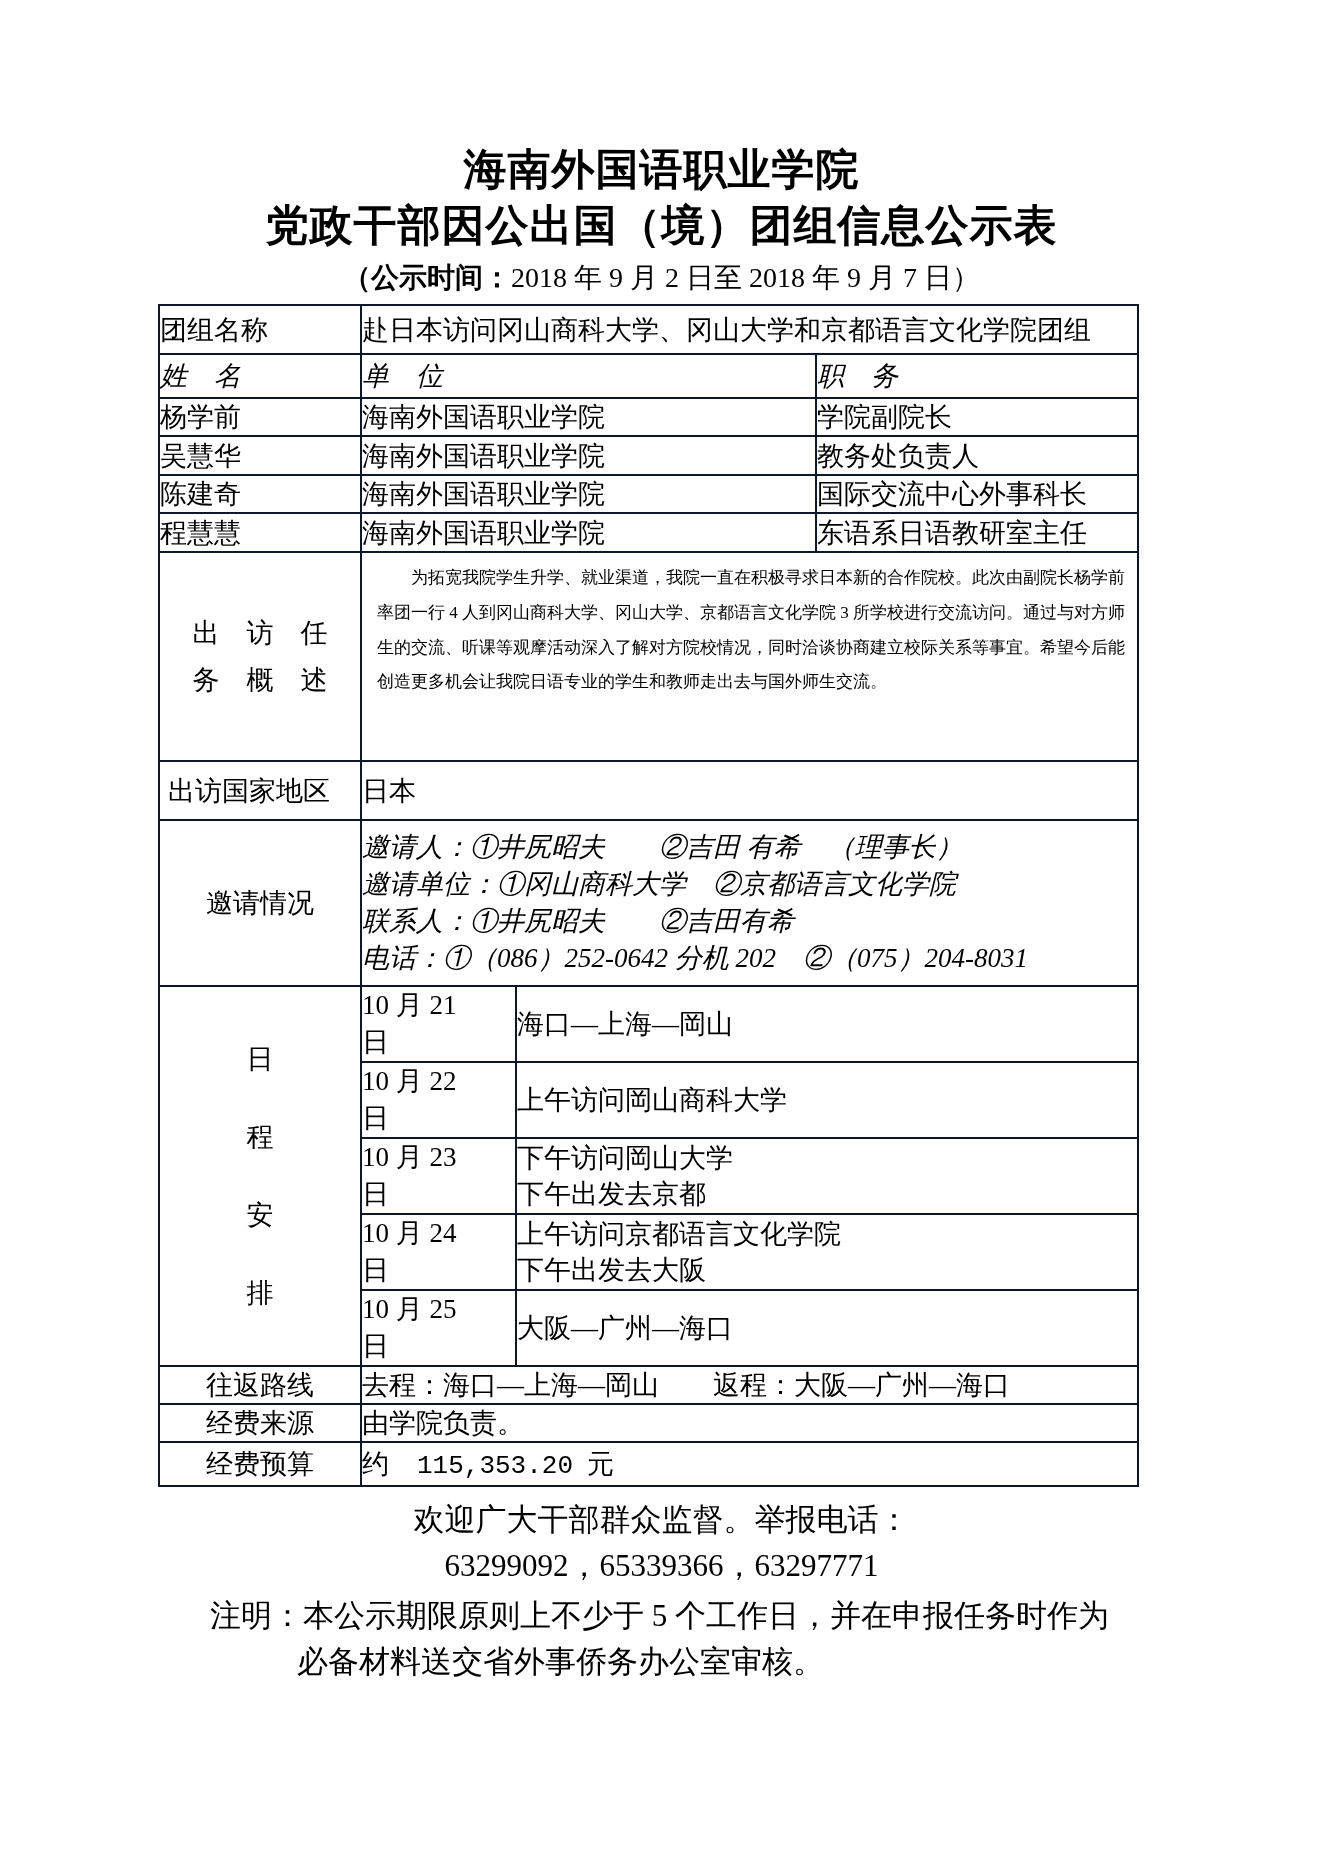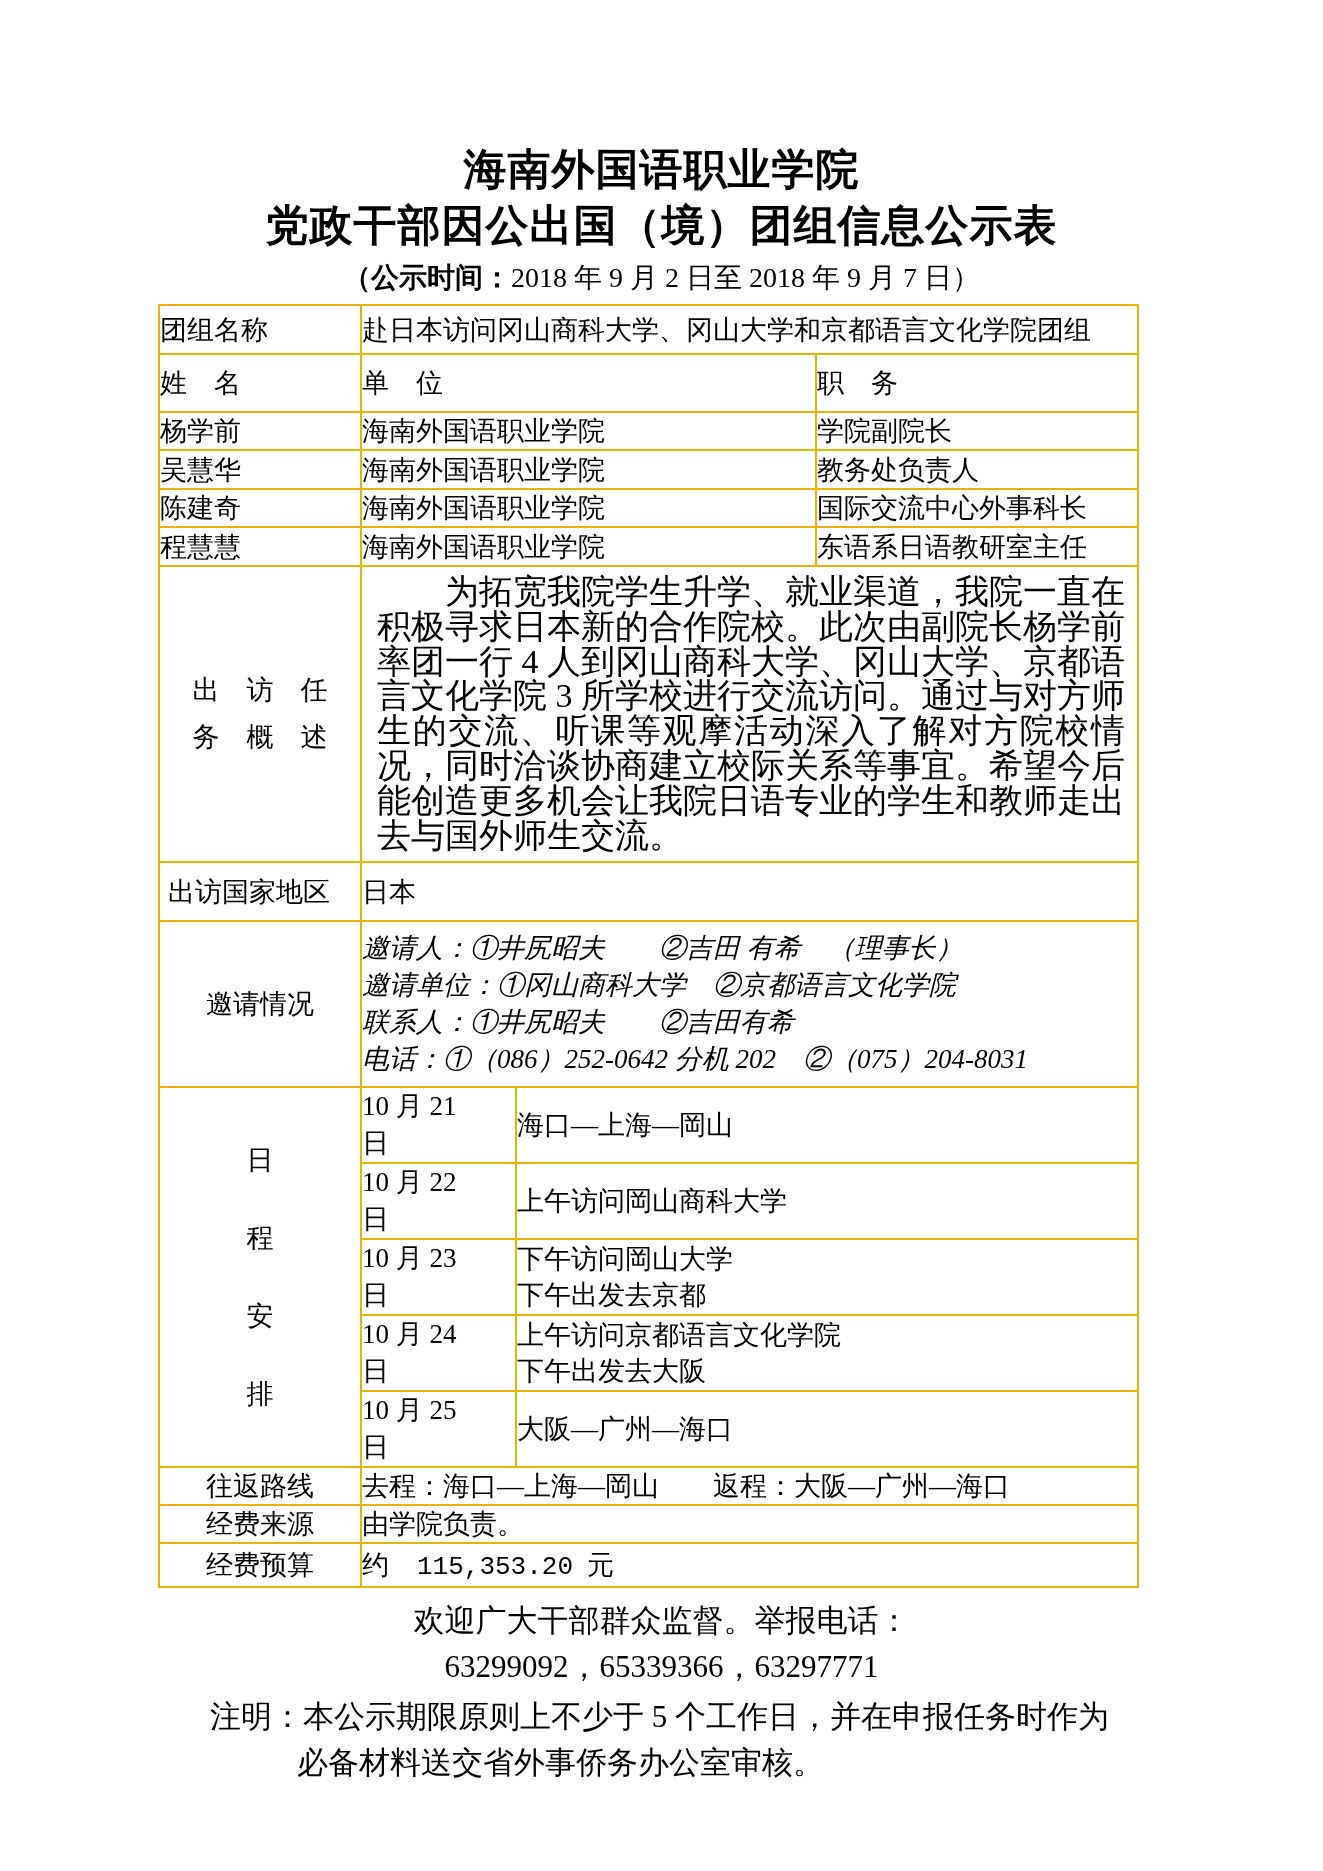--- a/index.html
+++ b/index.html
@@ -34,21 +34,21 @@
   .subtitle .bold { font-weight: 700; }
 
   table.info-table {
     border-collapse: collapse;
     table-layout: fixed;
     margin-left: 158px;
     margin-top: 8px;
     width: 979px;
   }
   table.info-table td {
-    border: 2px solid #eab308;
+    border: 2px solid #0f172a;
     font-size: 27px;
     padding: 0;
     vertical-align: middle;
     overflow: hidden;
   }
   .col1 { width: 202px; }
   .col2 { width: 155px; }
   .col3 { width: 300px; }
   .col4 { width: 322px; }
 
@@ -57,21 +57,21 @@
   td.top { vertical-align: top; padding-top: 6px; }
   td.val { text-align: left; padding-left: 12px; }
 
   .members-header-name { padding-left: 22px; text-align: left; vertical-align: top; padding-top: 6px; }
 
   .mission-label div { line-height: 47px; text-align: center; }
   .mission-text {
     margin: 8px 12px 8px 15px;
     text-align: justify;
     text-indent: 2em;
-    font-size: 34px;
+    font-size: 17px;
     line-height: 34.8px;
   }
   .dest-val { padding-left: 20px; vertical-align: top; padding-top: 8px; }
 
   .invite-cell { vertical-align: top; padding: 7px 8px 0 11px; font-style: italic; }
   .invite-cell div { line-height: 37px; white-space: nowrap; }
 
   .sched-label {
     height: 100%;
   }
@@ -132,21 +132,21 @@
         <col class="col3">
         <col class="col4">
     </colgroup>
 
     <tbody>
         <tr style="height:49px;">
       <td class="label-left top">团组名称</td>
       <td colspan="3" class="val top">赴日本访问冈山商科大学、冈山大学和京都语言文化学院团组</td>
     </tr>
 
-    <tr style="height:58px;">
+    <tr style="height:44px;font-style:italic;">
       <td class="members-header-name">姓　名</td>
       <td colspan="2" class="val top">单　位</td>
       <td class="val top">职　务</td>
     </tr>
 
     <tr style="height:38px;">
       <td class="label-left">杨学前</td>
       <td colspan="2" class="val">海南外国语职业学院</td>
       <td class="val">学院副院长</td>
     </tr>

